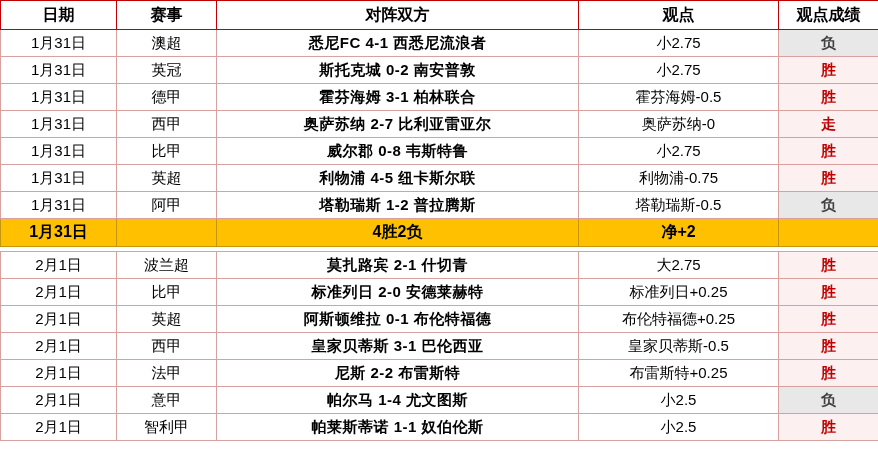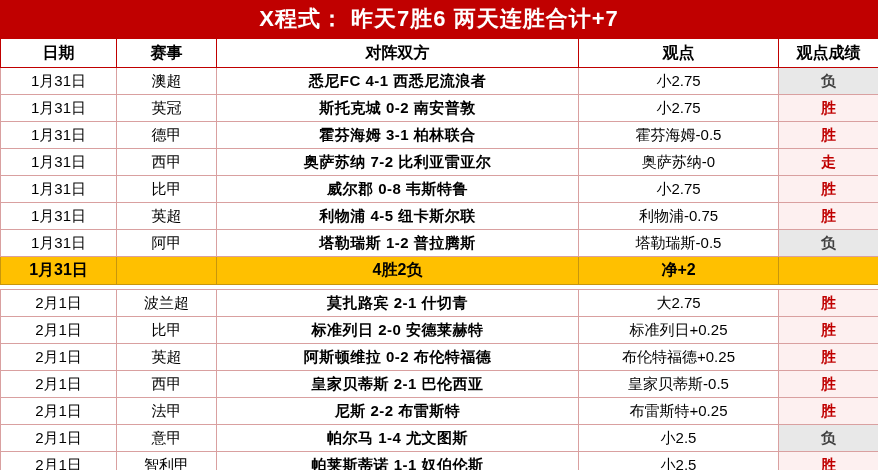--- a/index.html
+++ b/index.html
@@ -87,21 +87,20 @@
     border: none;
     background: #ffffff;
     padding: 0;
   }
 </style>
 </head>
 <body>
 
 <div id="sheet">
 
-  <div class="title-bar">X程式： 昨天7胜6  两天连胜合计+7</div>
 
   <table>
     <colgroup>
       <col class="c-date">
       <col class="c-league">
       <col class="c-match">
       <col class="c-view">
       <col class="c-result">
     </colgroup>
     <thead>
@@ -132,21 +131,21 @@
       <tr>
         <td>1月31日</td>
         <td>德甲</td>
         <td class="col-match">霍芬海姆  3-1  柏林联合</td>
         <td>霍芬海姆-0.5</td>
         <td class="res win">胜</td>
       </tr>
       <tr>
         <td>1月31日</td>
         <td>西甲</td>
-        <td class="col-match">奥萨苏纳  7-2  比利亚雷亚尔</td>
+        <td class="col-match">奥萨苏纳  2-7  比利亚雷亚尔</td>
         <td>奥萨苏纳-0</td>
         <td class="res draw">走</td>
       </tr>
       <tr>
         <td>1月31日</td>
         <td>比甲</td>
         <td class="col-match">威尔郡  0-8  韦斯特鲁</td>
         <td>小2.75</td>
         <td class="res win">胜</td>
       </tr>
@@ -187,28 +186,28 @@
       <tr>
         <td>2月1日</td>
         <td>比甲</td>
         <td class="col-match">标准列日  2-0  安德莱赫特</td>
         <td>标准列日+0.25</td>
         <td class="res win">胜</td>
       </tr>
       <tr>
         <td>2月1日</td>
         <td>英超</td>
-        <td class="col-match">阿斯顿维拉  0-2  布伦特福德</td>
+        <td class="col-match">阿斯顿维拉  0-1  布伦特福德</td>
         <td>布伦特福德+0.25</td>
         <td class="res win">胜</td>
       </tr>
       <tr>
         <td>2月1日</td>
         <td>西甲</td>
-        <td class="col-match">皇家贝蒂斯  2-1  巴伦西亚</td>
+        <td class="col-match">皇家贝蒂斯  3-1  巴伦西亚</td>
         <td>皇家贝蒂斯-0.5</td>
         <td class="res win">胜</td>
       </tr>
       <tr>
         <td>2月1日</td>
         <td>法甲</td>
         <td class="col-match">尼斯  2-2  布雷斯特</td>
         <td>布雷斯特+0.25</td>
         <td class="res win">胜</td>
       </tr>

